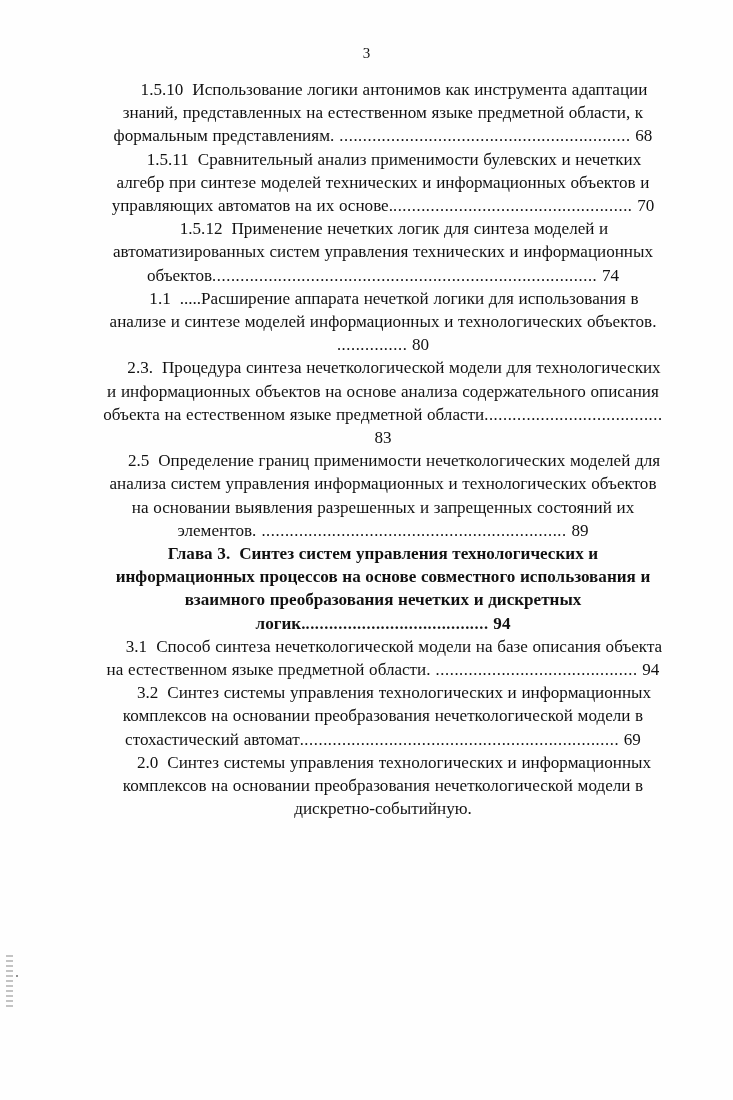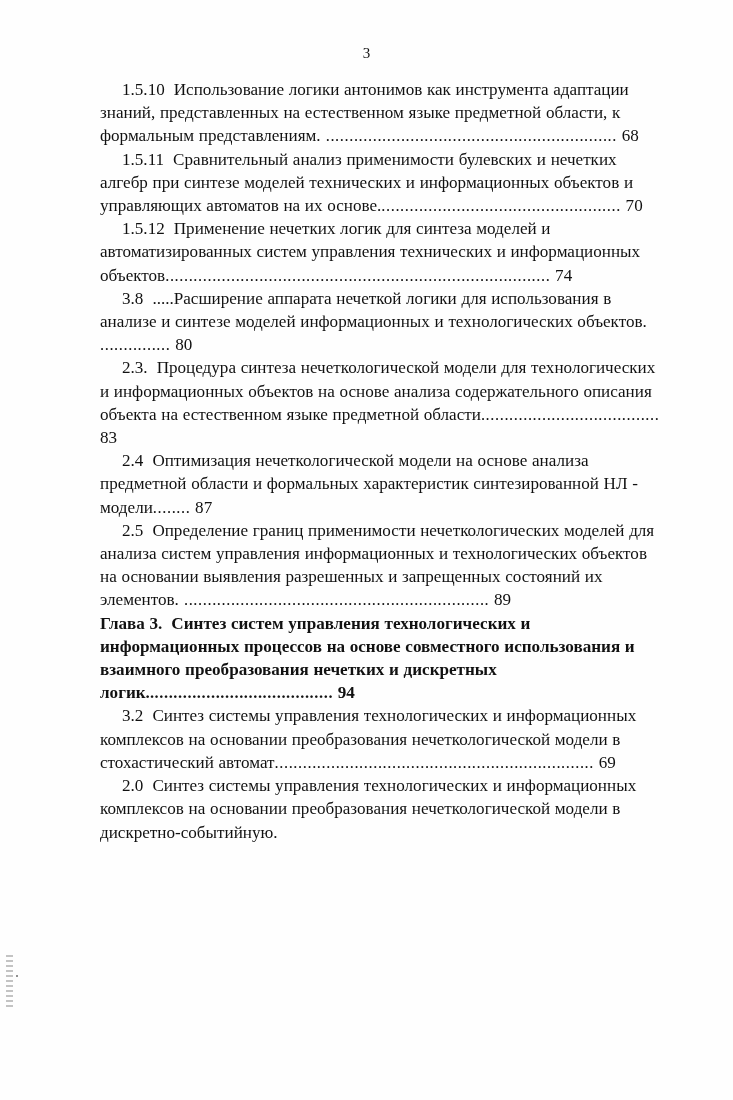--- a/index.html
+++ b/index.html
@@ -65,21 +65,21 @@
     position: absolute;
     left: 100px;
     top: 78px;
     width: 566px;
   }
 
   .entry {
     display: block;
     font-size: 17.1px;
     line-height: 23.2px;
-    text-align: left;
+    text-align: center;
     margin: 0;
     padding: 0;
     word-spacing: .4px;
   }
 
   
   .entry.chapter {
     font-weight: bold;
     margin-left: 0;
     text-indent: 0;
@@ -122,22 +122,22 @@
 
   <div class="scan-artifact"></div>
   <div class="scan-artifact2"></div>
 
   <div class="folio">3</div>
 
   <div class="toc" id="toc-root">
       <p class="entry sub"><span class="num">1.5.10</span><span class="gap"></span><span>Использование логики антонимов как инструмента адаптации знаний, представленных на естественном языке предметной области, к формальным представлениям.</span><span class="leader"> ..............................................................</span><span class="pg"> 68</span></p>
       <p class="entry sub"><span class="num">1.5.11</span><span class="gap"></span><span>Сравнительный анализ применимости булевских и нечетких алгебр при синтезе моделей технических и информационных объектов и управляющих автоматов на их основе.</span><span class="leader">...................................................</span><span class="pg"> 70</span></p>
       <p class="entry sub"><span class="num">1.5.12</span><span class="gap"></span><span>Применение нечетких логик для синтеза моделей и автоматизированных систем управления технических и информационных объектов</span><span class="leader">..................................................................................</span><span class="pg"> 74</span></p>
-      <p class="entry sub"><span class="num">3.8</span><span class="gap"></span><span>.....Расширение аппарата нечеткой логики для использования в анализе и синтезе моделей информационных и технологических объектов.</span><span class="leader"> ...............</span><span class="pg"> 80</span></p>
+      <p class="entry sub"><span class="num">1.1</span><span class="gap"></span><span>.....Расширение аппарата нечеткой логики для использования в анализе и синтезе моделей информационных и технологических объектов.</span><span class="leader"> ...............</span><span class="pg"> 80</span></p>
       <p class="entry sub"><span class="num">2.3.</span><span class="gap"></span><span>Процедура синтеза нечеткологической модели для технологических и информационных объектов на основе анализа содержательного описания объекта на естественном языке предметной области</span><span class="leader">......................................</span><span class="pg"> 83</span></p>
-      <p class="entry sub"><span class="num">2.4</span><span class="gap"></span><span>Оптимизация нечеткологической модели на основе анализа предметной области и формальных характеристик синтезированной НЛ - модели</span><span class="leader">........</span><span class="pg"> 87</span></p>
       <p class="entry sub"><span class="num">2.5</span><span class="gap"></span><span>Определение границ применимости нечеткологических моделей для анализа систем управления информационных и технологических объектов на основании выявления разрешенных и запрещенных состояний их элементов.</span><span class="leader"> .................................................................</span><span class="pg"> 89</span></p>
       <p class="entry chapter"><span class="num">Глава 3.</span><span class="gap"></span><span>Синтез систем управления технологических и информационных процессов на основе совместного использования и взаимного преобразования нечетких и дискретных логик.</span><span class="leader">.......................................</span><span class="pg"> 94</span></p>
+      <p class="entry sub"><span class="num">3.1</span><span class="gap"></span><span>Способ синтеза нечеткологической модели на базе описания объекта на естественном языке предметной области.</span><span class="leader"> ...........................................</span><span class="pg"> 94</span></p>
       <p class="entry sub"><span class="num">3.2</span><span class="gap"></span><span>Синтез системы управления технологических и информационных комплексов на основании преобразования нечеткологической модели в стохастический автомат</span><span class="leader">....................................................................</span><span class="pg"> 69</span></p>
       <p class="entry sub"><span class="num">2.0</span><span class="gap"></span><span>Синтез системы управления технологических и информационных комплексов на основании преобразования нечеткологической модели в дискретно-событийную.</span></p>
     </div>
 
 </div>
 
 </body></html>

